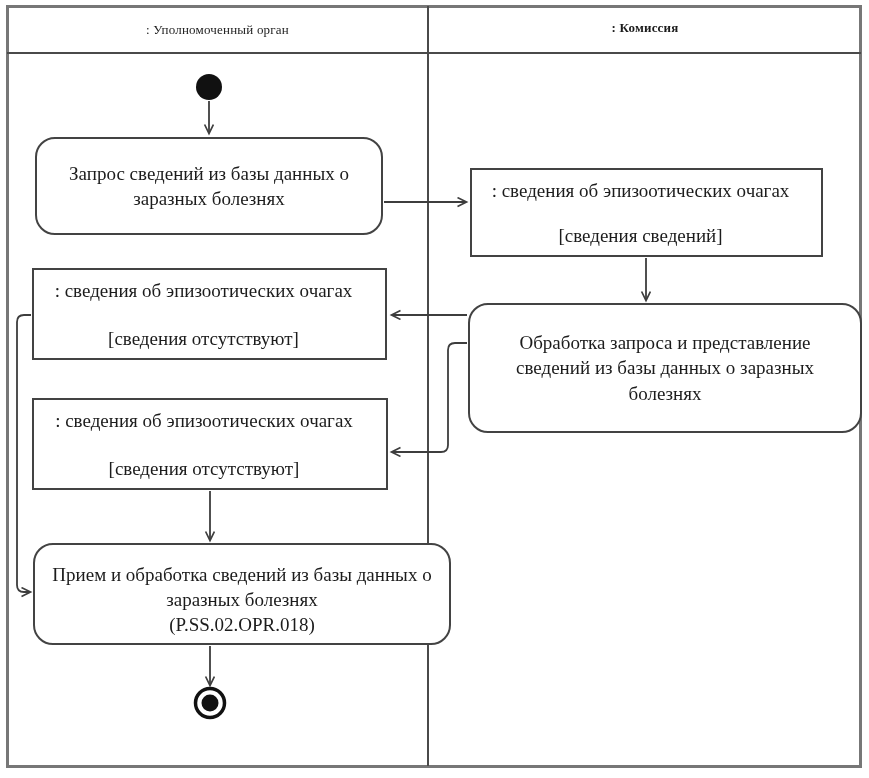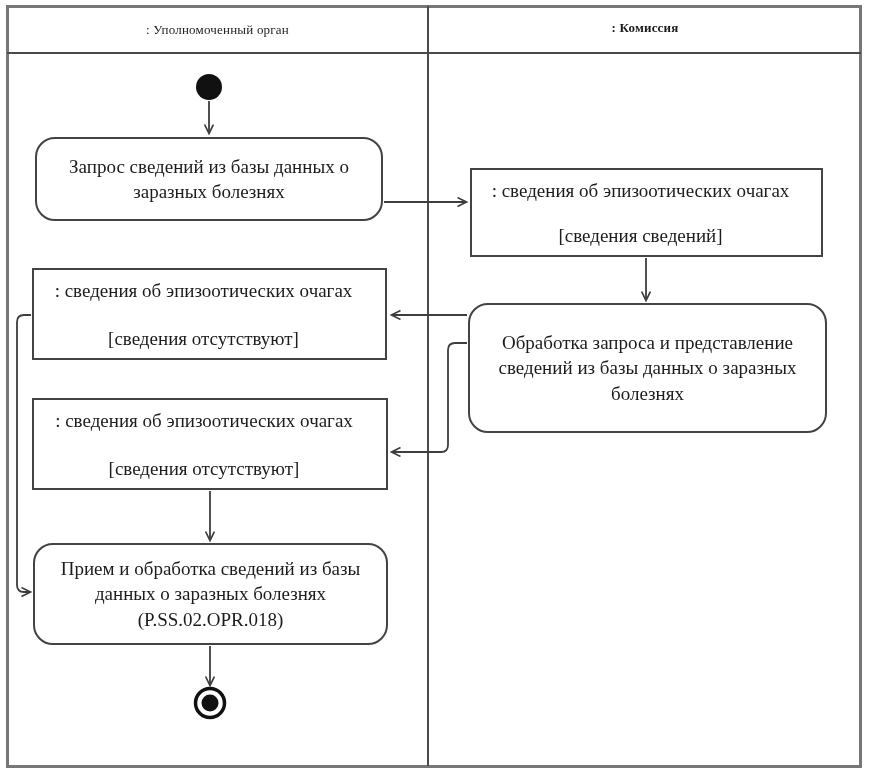--- a/index.html
+++ b/index.html
@@ -50,26 +50,26 @@
     padding: 6px 14px;
   }
   .object {
     display: flex;
     flex-direction: column;
     align-items: center;
     padding: 8px 12px 7px 0;
   }
   .object .state { margin-top: auto; }
 
-  .act-1 { left: 35px;  top: 137px; width: 348px; height: 84px;  }
+  .act-1 { left: 35px;  top: 137px; width: 348px; height: 98px;  }
   .obj-requested { left: 470px; top: 168px; width: 353px; height: 89px; }
   .obj-sent      { left: 32px;  top: 268px; width: 355px; height: 92px; }
-  .act-2 { left: 468px; top: 303px; width: 359px; height: 130px; }
+  .act-2 { left: 468px; top: 303px; width: 394px; height: 130px; }
   .obj-absent    { left: 32px;  top: 398px; width: 356px; height: 92px; }
-  .act-3 { left: 33px;  top: 543px; width: 355px; height: 102px; }
+  .act-3 { left: 33px;  top: 543px; width: 418px; height: 102px; justify-content: flex-end; }
 </style>
 </head>
 <body>
 
 <div class="canvas">
 
   <svg class="layer" viewBox="0 0 869 778" xmlns="http://www.w3.org/2000/svg">
     <defs>
       <marker id="arrow" markerWidth="14" markerHeight="14" refX="9.5" refY="5" orient="auto" markerUnits="userSpaceOnUse">
         <path d="M1,0.6 L10,5 L1,9.4" fill="none" stroke="#3d3d3d" stroke-width="1.7"></path>

